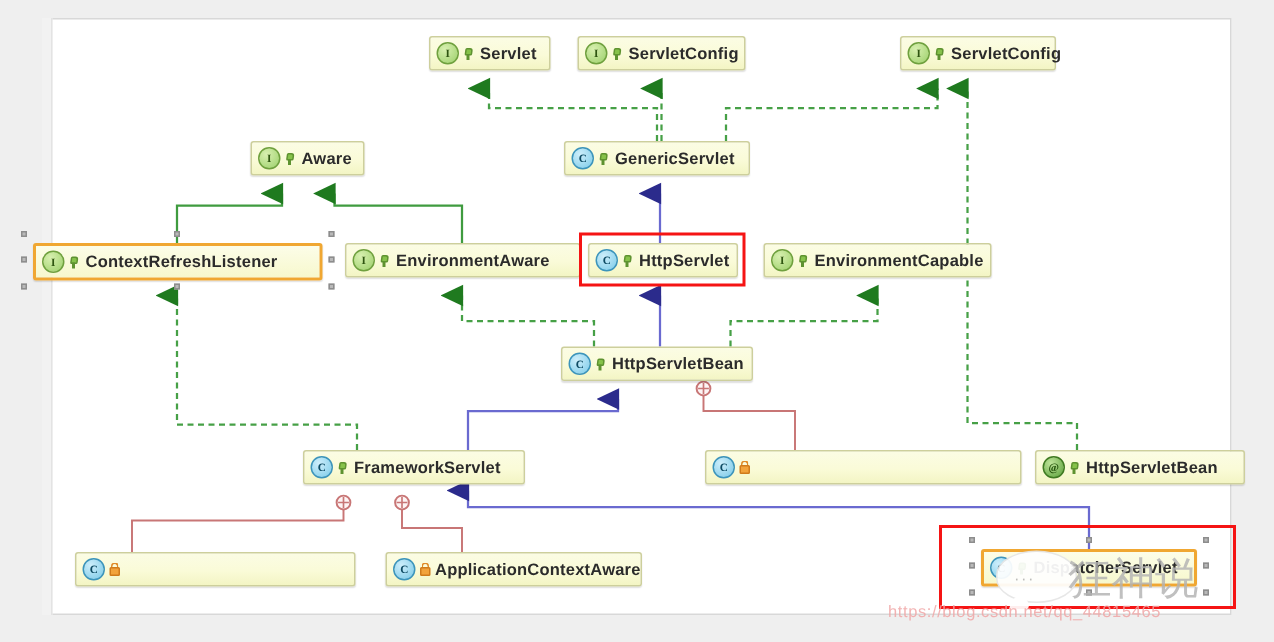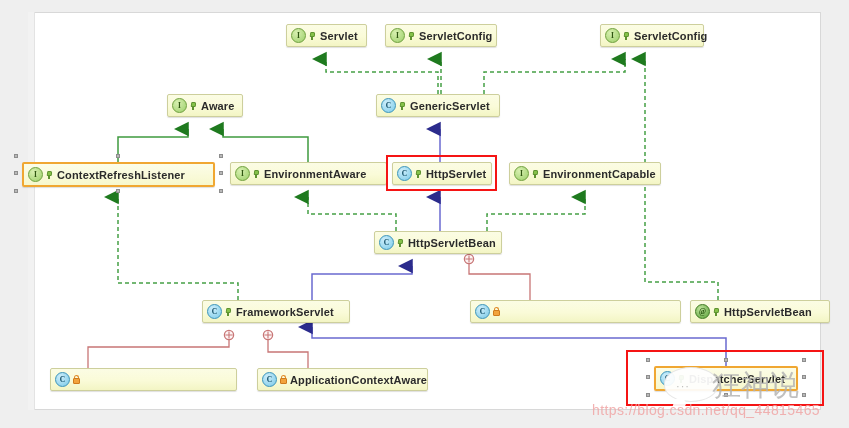--- a/index.html
+++ b/index.html
@@ -68,21 +68,21 @@
   .redbox{position:absolute;border:2.5px solid #f51414;box-sizing:border-box;background:transparent;}
 
   
   #wm-bubble{position:absolute;left:664px;top:367px;width:52px;height:33px;
              background:#fff;border-radius:50%/46%;border:1px solid #e6e6e6;opacity:.93;}
   #wm-bubble:after{content:"";position:absolute;left:9px;bottom:-7px;width:12px;height:10px;
                    background:#fff;border-radius:50% 50% 50% 0;transform:rotate(18deg);}
   #wm-bubble span{position:absolute;left:11px;top:12px;color:#b9b9b9;font-size:11px;letter-spacing:1px;}
   #wm-cn{position:absolute;left:712px;top:366px;font-size:29px;color:#b3b3b3;
          font-family:"DejaVu Sans",sans-serif;opacity:.82;white-space:nowrap;}
-  #wm-url{position:absolute;left:592px;top:402px;font-size:14px;color:#f0a6a6;
+  #wm-url{position:absolute;left:592px;top:402px;font-size:11px;color:#f0a6a6;
           letter-spacing:.4px;white-space:nowrap;opacity:.85;}
 </style>
 </head>
 <body>
 
 <div id="stage">
 
   <div id="panel"></div>
   <div id="gutter"></div>
 

